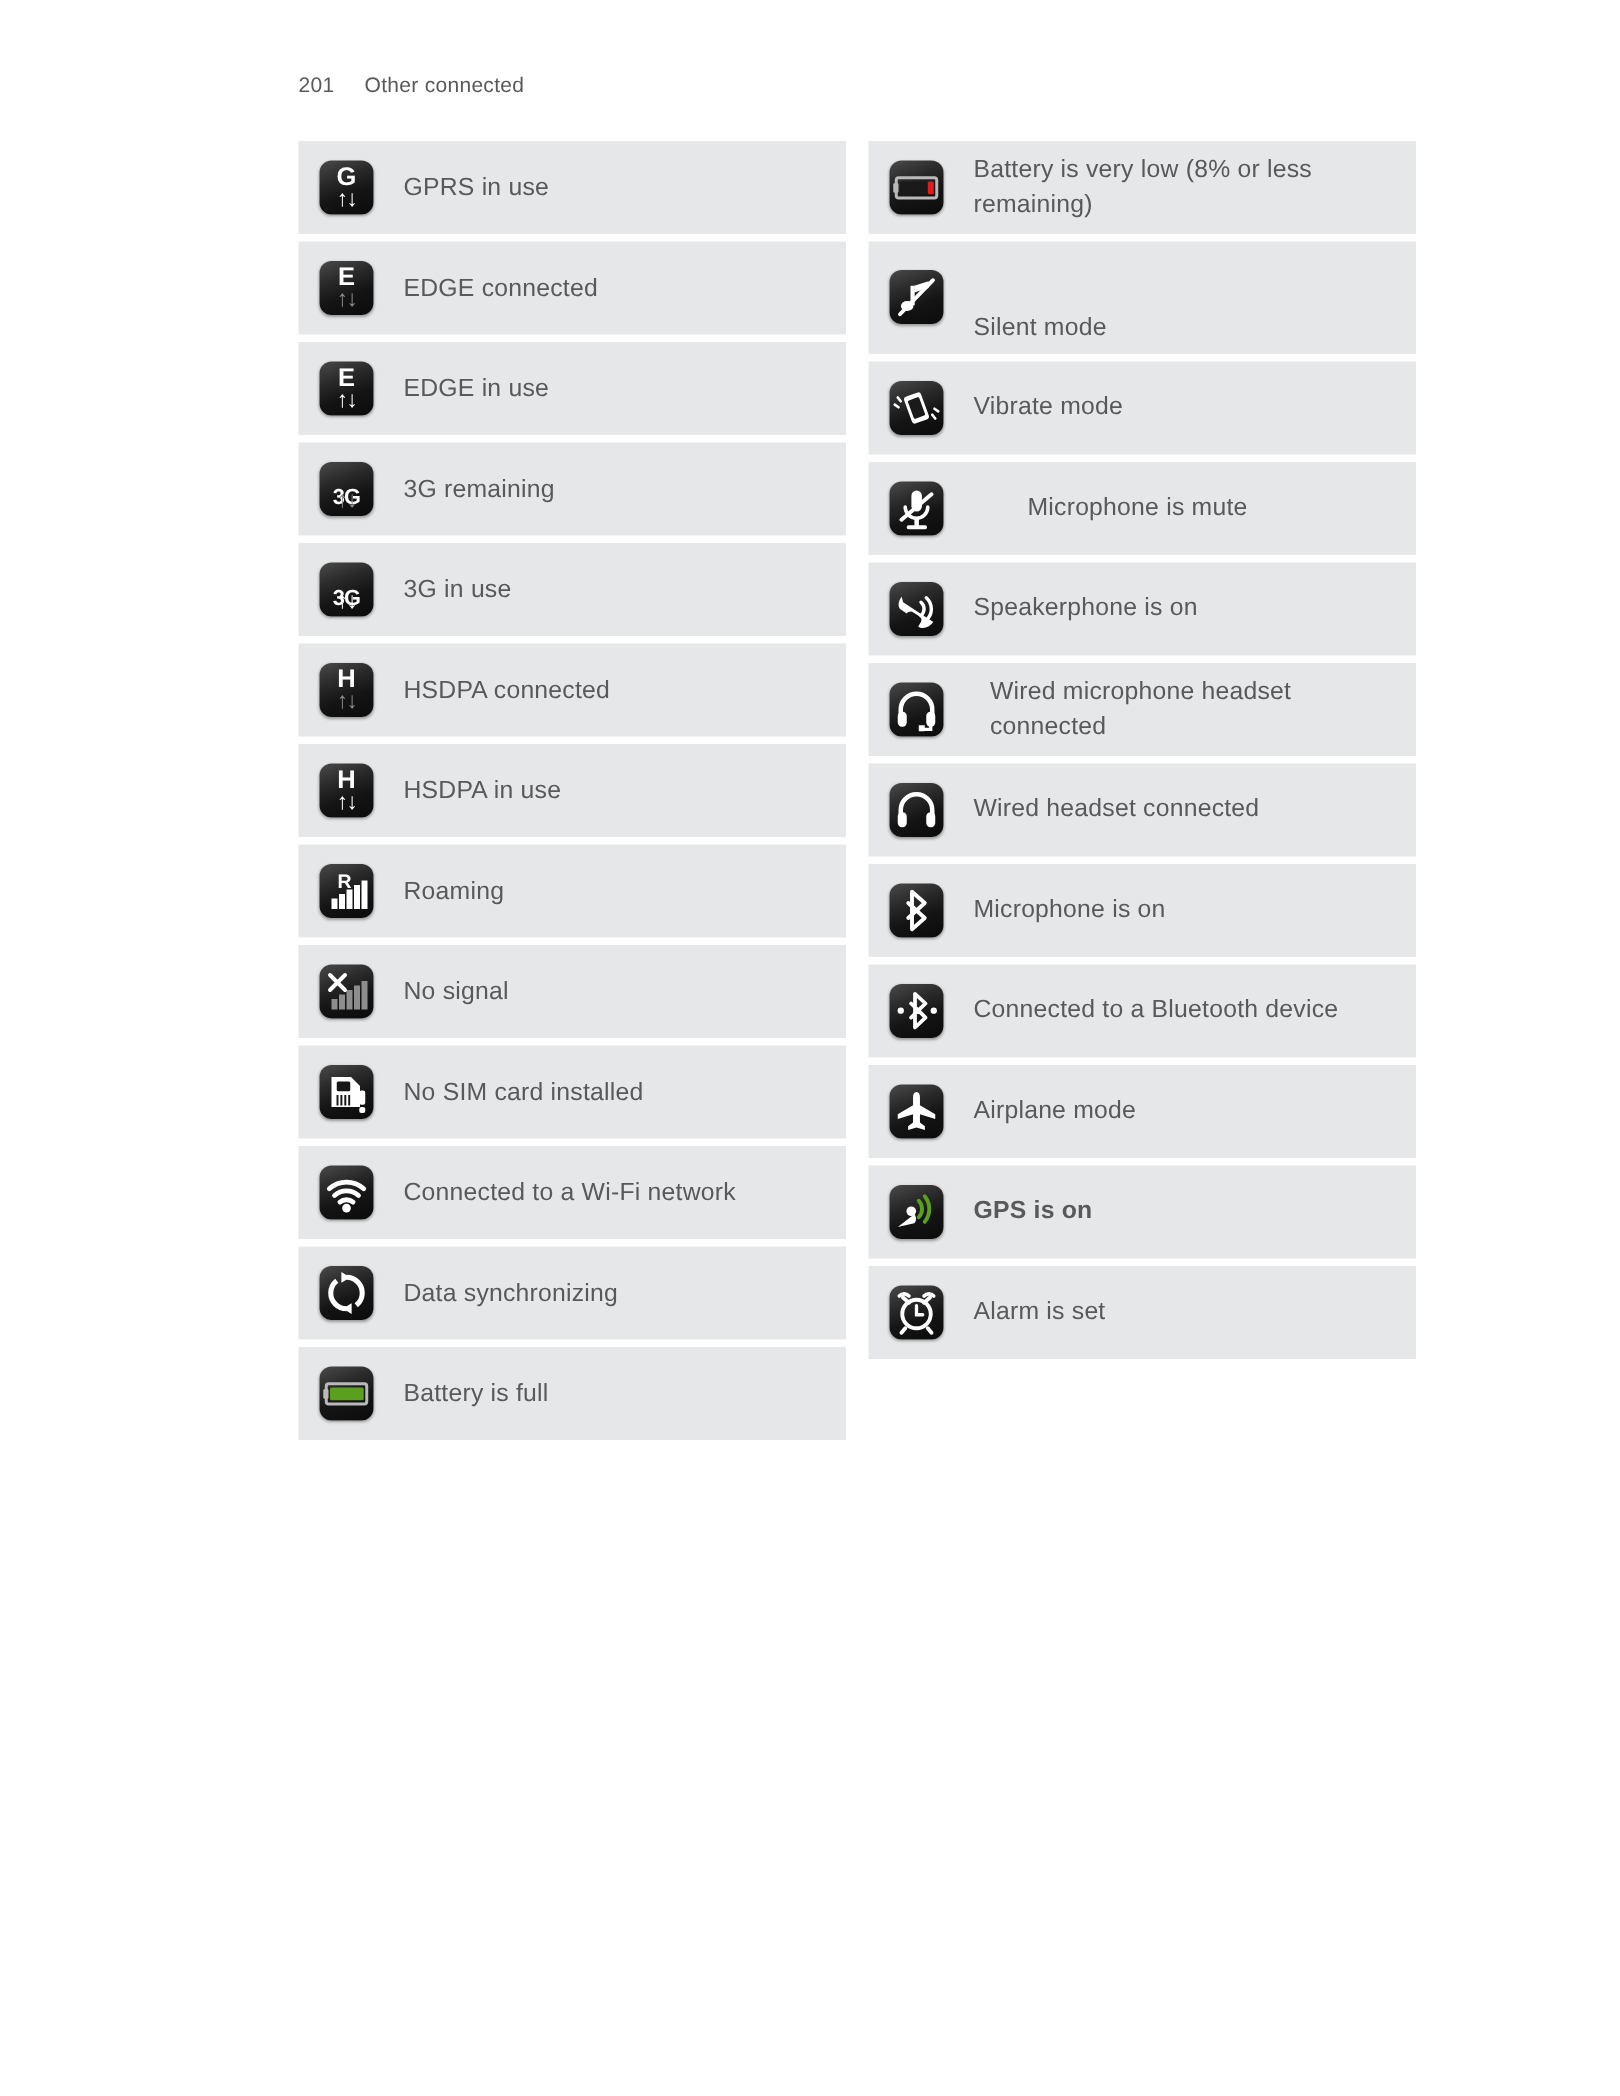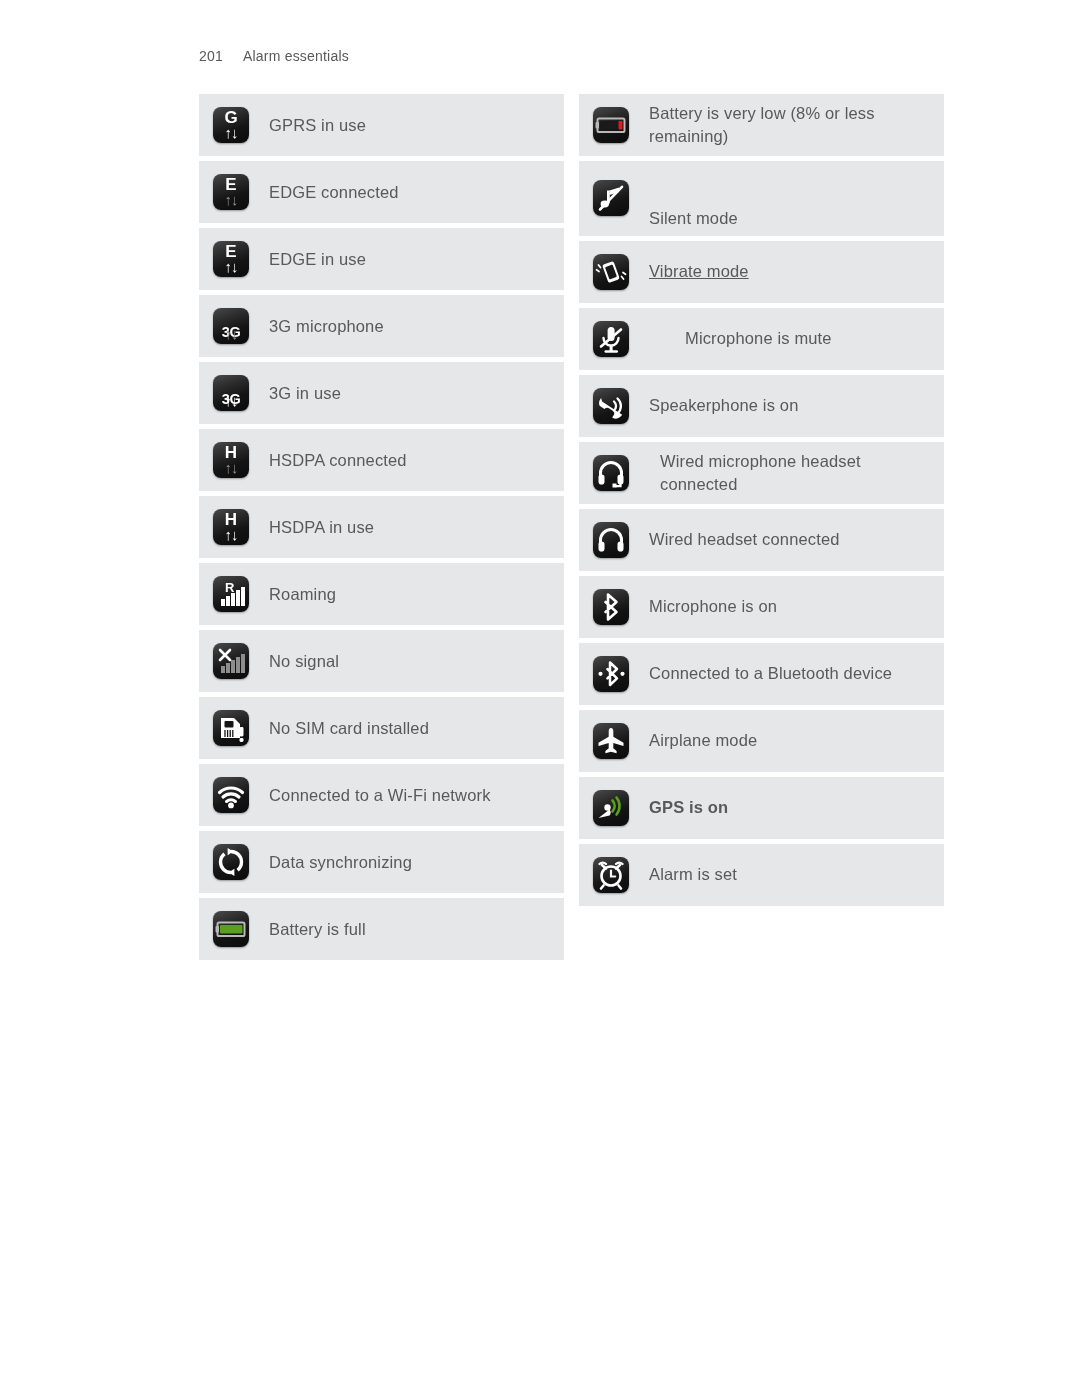--- a/index.html
+++ b/index.html
@@ -61,21 +61,21 @@
   .arrows.on{color:#ffffff;}
   .arrows.off{color:#8d8d8d;}
 </style>
 </head>
 <body>
 
 <div class="page">
 
   <div class="header">
     <span class="pg">201</span>
-    <span class="sec">Alarm essentials</span>
+    <span class="sec">Other connected</span>
   </div>
 
   <div class="cols">
     <div class="col" id="col-left">
         <div class="row">
           <div class="ico">
             <div class="tile">
               <div class="txt letter">G</div>
               <div class="arrows on">↑↓</div>
             </div>
@@ -100,21 +100,21 @@
           </div>
           <div class="lbl">EDGE in use</div>
         </div>
         <div class="row">
           <div class="ico">
             <div class="tile">
               <div class="txt letter3g">3G</div>
               <div class="arrows off">↑↓</div>
             </div>
           </div>
-          <div class="lbl">3G microphone</div>
+          <div class="lbl">3G remaining</div>
         </div>
         <div class="row">
           <div class="ico">
             <div class="tile">
               <div class="txt letter3g">3G</div>
               <div class="arrows on">↑↓</div>
             </div>
           </div>
           <div class="lbl">3G in use</div>
         </div>
@@ -259,21 +259,21 @@
                 </g>
                 <g stroke="#ffffff" stroke-width="1.8" stroke-linecap="round" fill="none">
                   <path d="M7.5 13.5 L5.5 11"></path>
                   <path d="M6 17.5 L3.5 15.8"></path>
                   <path d="M28.5 22.5 L30.5 25"></path>
                   <path d="M30 18.5 L32.5 20.2"></path>
                 </g>
               </svg>
             </div>
           </div>
-          <div class="lbl" style="max-width: 300px; text-decoration: underline;">Vibrate mode</div>
+          <div class="lbl" style="max-width: 300px;">Vibrate mode</div>
         </div>
         <div class="row">
           <div class="ico">
             <div class="tile">
               <svg viewBox="0 0 36 36">
                 <rect x="14.6" y="6" width="7" height="14" rx="3.5" fill="#ffffff"></rect>
                 <path d="M10.5 17 A7.5 7.5 0 0 0 25.5 17" fill="none" stroke="#ffffff" stroke-width="2.4" stroke-linecap="round"></path>
                 <rect x="16.6" y="24" width="3" height="6" fill="#ffffff"></rect>
                 <rect x="11.5" y="29.2" width="13.5" height="2.6" rx="1.2" fill="#ffffff"></rect>
                 <path d="M8 25.5 L28 8.5" stroke="#ffffff" stroke-width="2.6" stroke-linecap="round"></path>

